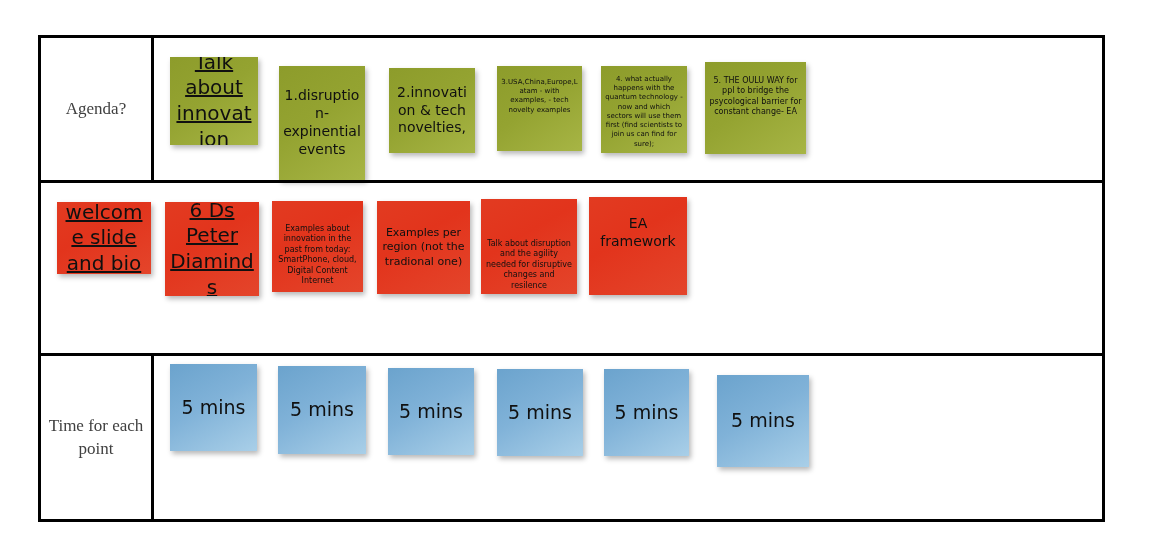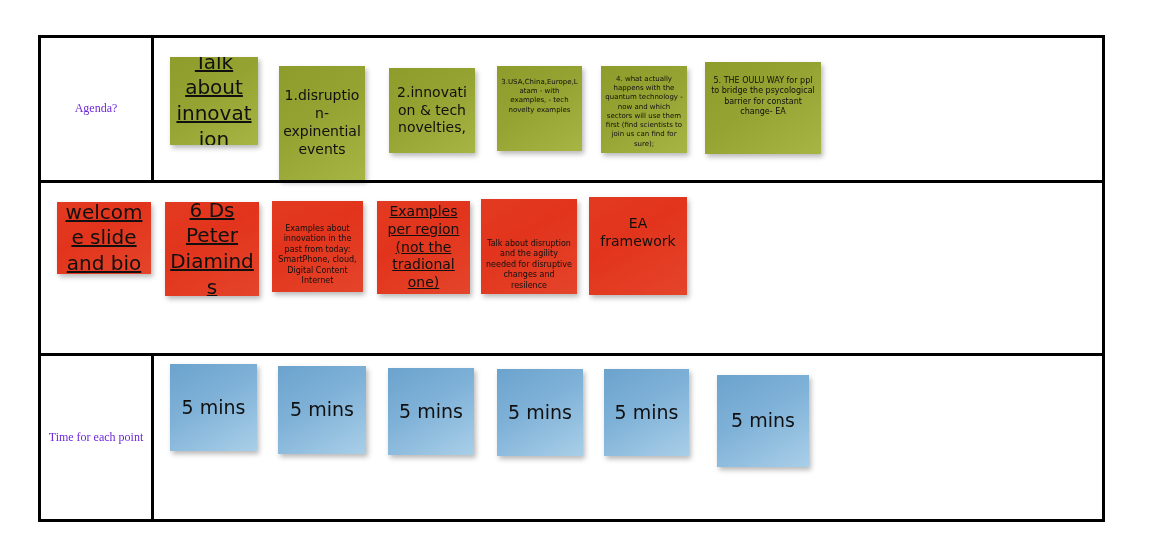--- a/index.html
+++ b/index.html
@@ -41,22 +41,22 @@
   .row-label {
     width: 113px;
     flex: 0 0 113px;
     border-right: 3px solid #000000;
     box-sizing: border-box;
     display: flex;
     align-items: center;
     justify-content: center;
     text-align: center;
     font-family: "Liberation Serif", serif;
-    font-size: 12px;
-    color: #6d28d9;
+    font-size: 17px;
+    color: #404040;
     line-height: 1.32;
     padding: 0 4px;
   }
   .row-label.tall { align-items: center; }
 
   .notes-area {
     flex: 1 1 auto;
     position: relative;
     box-sizing: border-box;
   }
@@ -88,21 +88,21 @@
     background: linear-gradient(150deg, #e23b21 0%, #e2341c 40%, #e4452b 100%);
   }
   
   .note.blue {
     background: linear-gradient(150deg, #6ba3cd 0%, #80b2d8 45%, #a9cfe8 100%);
   }
 
   
   .fs-lg   { font-size: 20px; text-decoration: underline; }
   .fs-md   { font-size: 14px; }
-  .fs-sm   { font-size: 14px; text-decoration: underline; }
+  .fs-sm   { font-size: 11px; }
   .fs-xs   { font-size: 8px; line-height: 1.3; }
   .fs-xxs  { font-size: 7px; line-height: 1.32; }
   .fs-blue { font-size: 19px; line-height: 1.45; }
 </style>
 </head>
 <body>
 
 <div id="board">
 
   <div class="row row-agenda">
@@ -116,21 +116,21 @@
       </div>
       <div class="note green" style="left:235px;top:30px;width:86px;height:85px;">
         <span class="txt fs-md">2.innovation &amp; tech novelties,</span>
       </div>
       <div class="note green" style="left:343px;top:28px;width:85px;height:85px;align-items:flex-start;padding-top:12px;">
         <span class="txt fs-xxs">3.USA,China,Europe,Latam - with examples, - tech novelty examples</span>
       </div>
       <div class="note green" style="left:447px;top:28px;width:86px;height:87px;align-items:flex-start;padding-top:9px;">
         <span class="txt fs-xxs">4. what actually happens with the quantum technology - now and which sectors will use them first (find scientists to join us can find for sure);</span>
       </div>
-      <div class="note green" style="left:551px;top:24px;width:116px;height:92px;align-items:flex-start;padding-top:14px;">
+      <div class="note green" style="left:551px;top:24px;width:101px;height:92px;align-items:flex-start;padding-top:14px;">
         <span class="txt fs-xs">5. THE OULU WAY for ppl to bridge the psycological barrier for constant change- EA</span>
       </div>
     </div>
   </div>
 
   <div class="row row-brain">
     <div class="notes-area">
       <div class="note red" style="left:16px;top:19px;width:94px;height:72px;">
         <span class="txt fs-lg">welcome slide and bio</span>
       </div>

